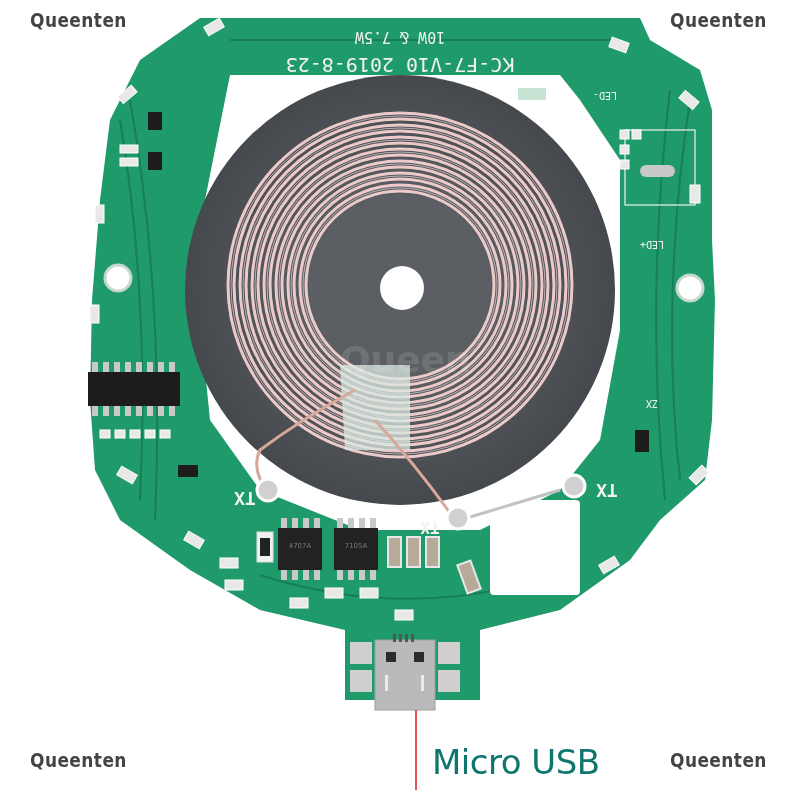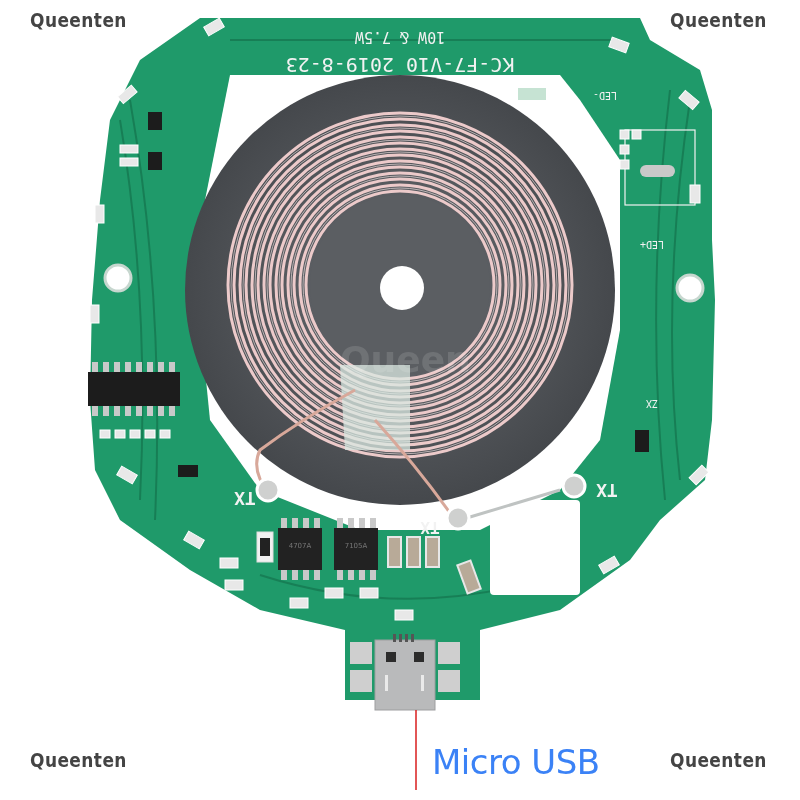--- a/index.html
+++ b/index.html
@@ -4,21 +4,21 @@
   <style>
     html,body{margin:0;padding:0;}
     body{width:800px;height:800px;background:#ffffff;position:relative;overflow:hidden;font-family:"Liberation Sans",sans-serif;}
     .wm{position:absolute;font-family:"DejaVu Sans",sans-serif;font-weight:bold;font-size:20px;color:#444;letter-spacing:0.5px;transform:scaleX(0.85);transform-origin:left top;}
     .wm.tl{left:30px;top:8px;}
     .wm.tr{left:670px;top:8px;}
     .wm.bl{left:30px;top:748px;}
     .wm.br{left:670px;top:748px;}
     svg#pcb{position:absolute;left:0;top:0;}
     .silk{font-family:"DejaVu Sans Mono",monospace;fill:#f2f2f2;}
-    .usb-label{position:absolute;left:432px;top:742px;font-family:"DejaVu Sans",sans-serif;font-size:34px;color:#3b82f6;letter-spacing:-0.5px;}
+    .usb-label{position:absolute;left:432px;top:742px;font-family:"DejaVu Sans",sans-serif;font-size:34px;color:#0f766e;letter-spacing:-0.5px;}
   </style>
 </head>
 <body>
 
 <div class="wm tl">Queenten</div>
 <div class="wm tr">Queenten</div>
 <div class="wm bl">Queenten</div>
 <div class="wm br">Queenten</div>
 
 <svg id="pcb" width="800" height="800" viewBox="0 0 800 800">

